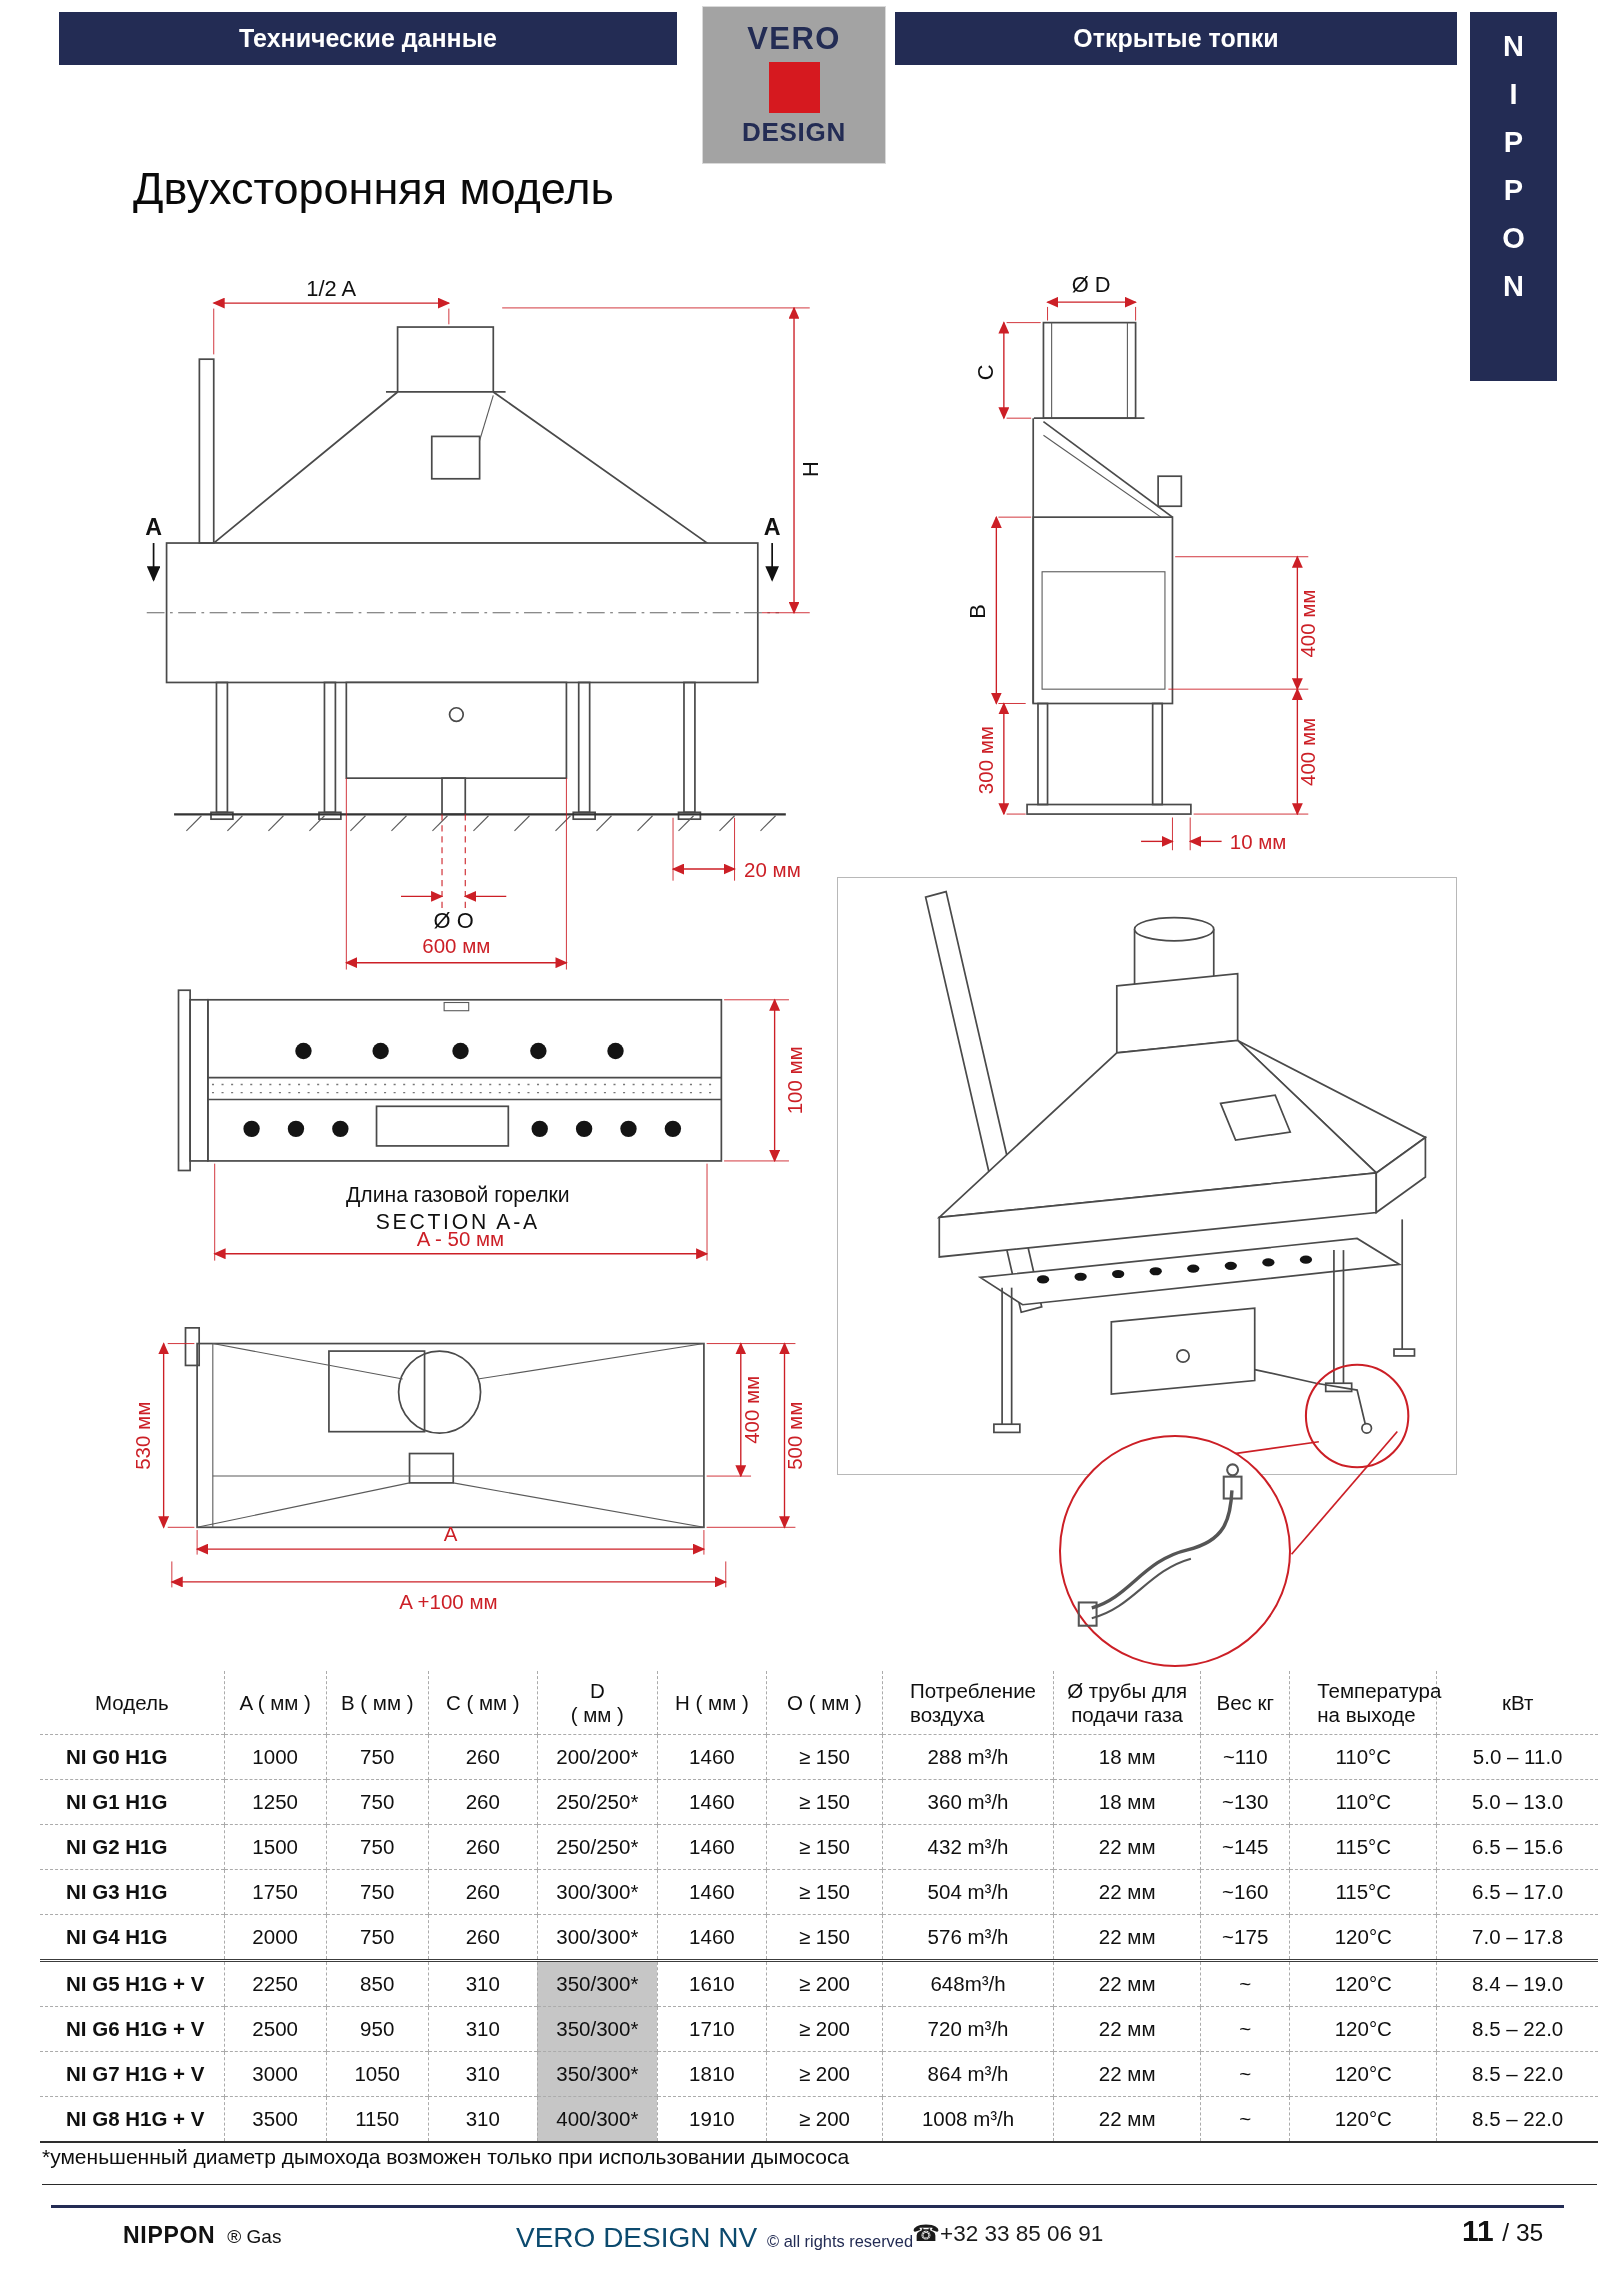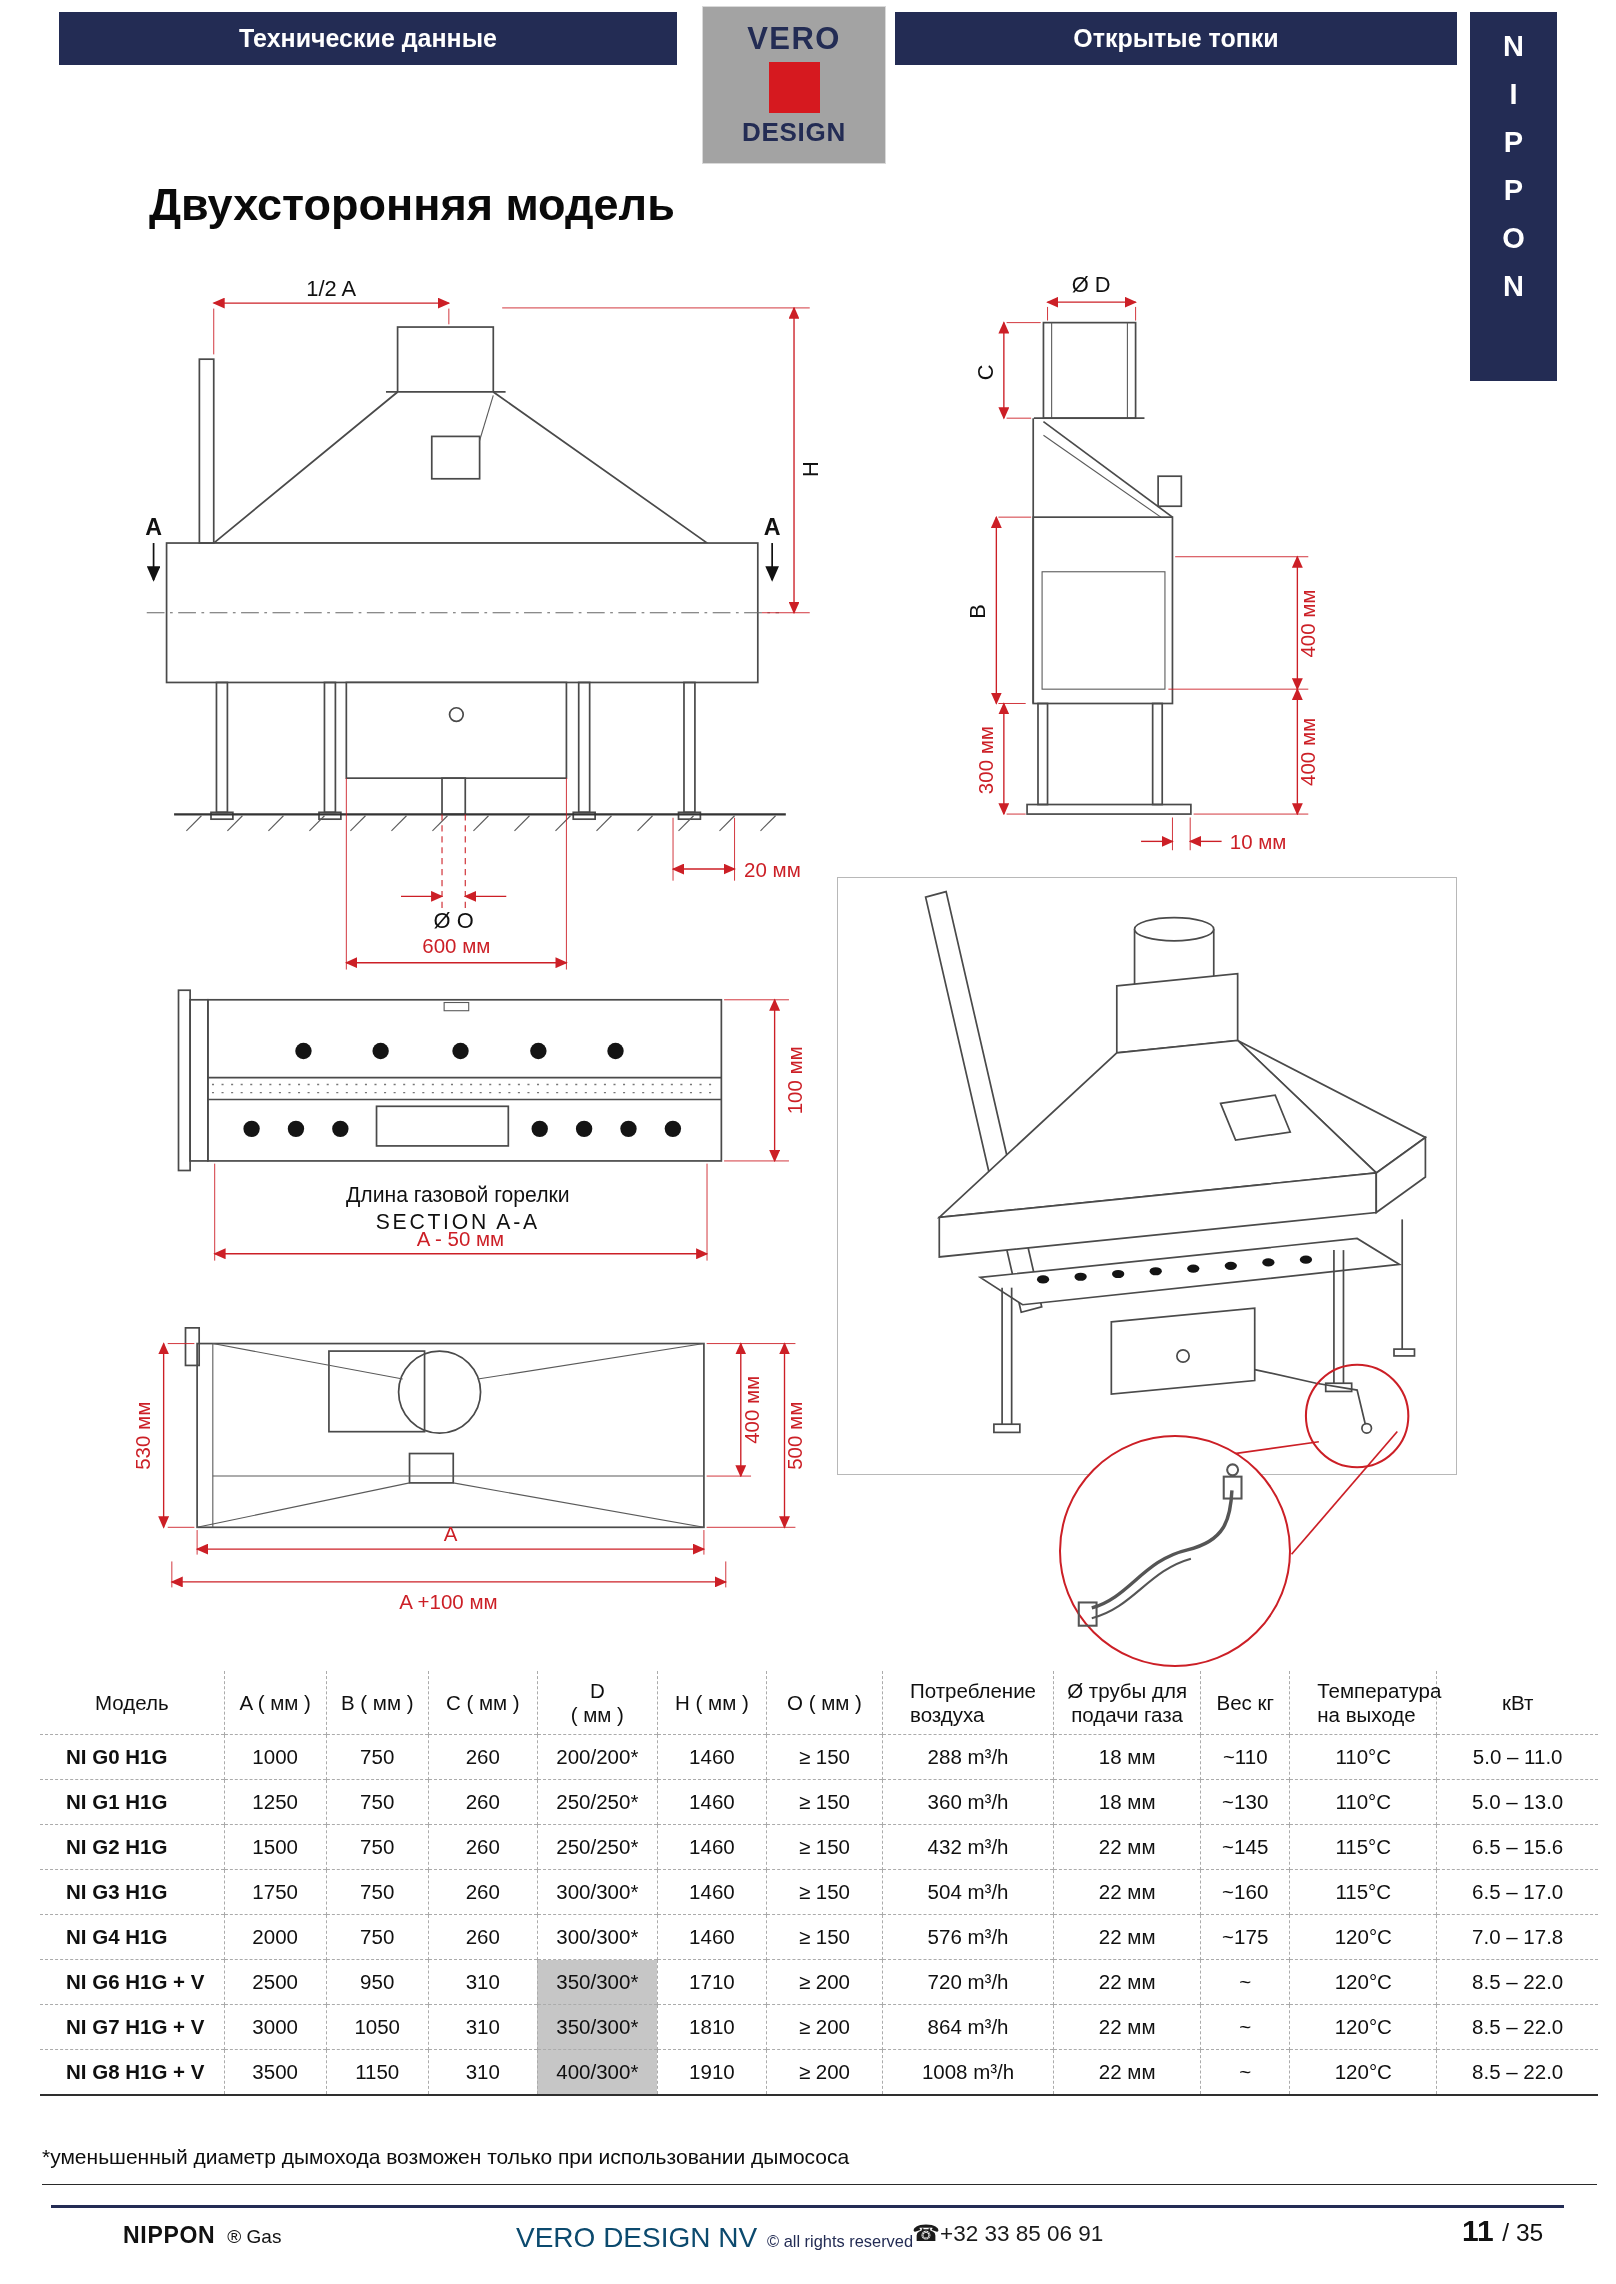--- a/index.html
+++ b/index.html
@@ -16,21 +16,21 @@
         border:1.4px solid #d9d9d9;display:flex;flex-direction:column;align-items:center;
         justify-content:center;gap:4.1px;z-index:5;}
   .logo-vero{color:#232c54;font-weight:bold;font-size:31px;letter-spacing:1.4px;}
   .logo-square{width:51px;height:51px;background:#d6191f;}
   .logo-design{color:#232c54;font-weight:bold;font-size:26px;letter-spacing:0.7px;}
   .nippon-tab{position:absolute;left:1470px;top:11.6px;width:87px;height:369px;background:#232c54;
         color:#fff;font-weight:bold;font-size:29px;display:flex;flex-direction:column;
         align-items:center;padding-top:18px;box-sizing:border-box;gap:15px;}
 
   
-  h1.title{position:absolute;left:133px;top:163px;margin:16px;font-size:45px;font-weight:bold;color:#0a0a0a;}
+  h1.title{position:absolute;left:133px;top:163px;margin:0;font-size:45px;font-weight:normal;color:#0a0a0a;}
 
   
   .draw{position:absolute;}
   .iso-frame{border:0.7px solid #b8b8b8;background:#fff;}
   svg .o   {stroke:#4a4a4a;stroke-width:2.5;fill:none;}
   svg .of  {stroke:#4a4a4a;stroke-width:2.5;fill:#ffffff;}
   svg .thin{stroke:#5a5a5a;stroke-width:1.6;fill:none;}
   svg .dash{stroke:#666;stroke-width:1.6;fill:none;stroke-dasharray:26 8 4 8;}
   svg .rdash{stroke:#cc1f26;stroke-width:1.6;fill:none;stroke-dasharray:9 7;}
   svg .dim-l{stroke:#cc1f26;stroke-width:2;fill:none;}
@@ -494,20 +494,34 @@
             <td>260</td>
             <td>300/300*</td>
             <td>1460</td>
             <td>≥ 150</td>
             <td>576 m³/h</td>
             <td>22 мм</td>
             <td>~175</td>
             <td>120°C</td>
             <td>7.0 – 17.8</td>
           </tr>
+          <tr class="group-start">
+            <td class="model">NI G5 H1G + V</td>
+            <td>2250</td>
+            <td>850</td>
+            <td>310</td>
+            <td class="hl">350/300*</td>
+            <td>1610</td>
+            <td>≥ 200</td>
+            <td>648m³/h</td>
+            <td>22 мм</td>
+            <td>~</td>
+            <td>120°C</td>
+            <td>8.4 – 19.0</td>
+          </tr>
           <tr>
             <td class="model">NI G6 H1G + V</td>
             <td>2500</td>
             <td>950</td>
             <td>310</td>
             <td class="hl">350/300*</td>
             <td>1710</td>
             <td>≥ 200</td>
             <td>720 m³/h</td>
             <td>22 мм</td>

